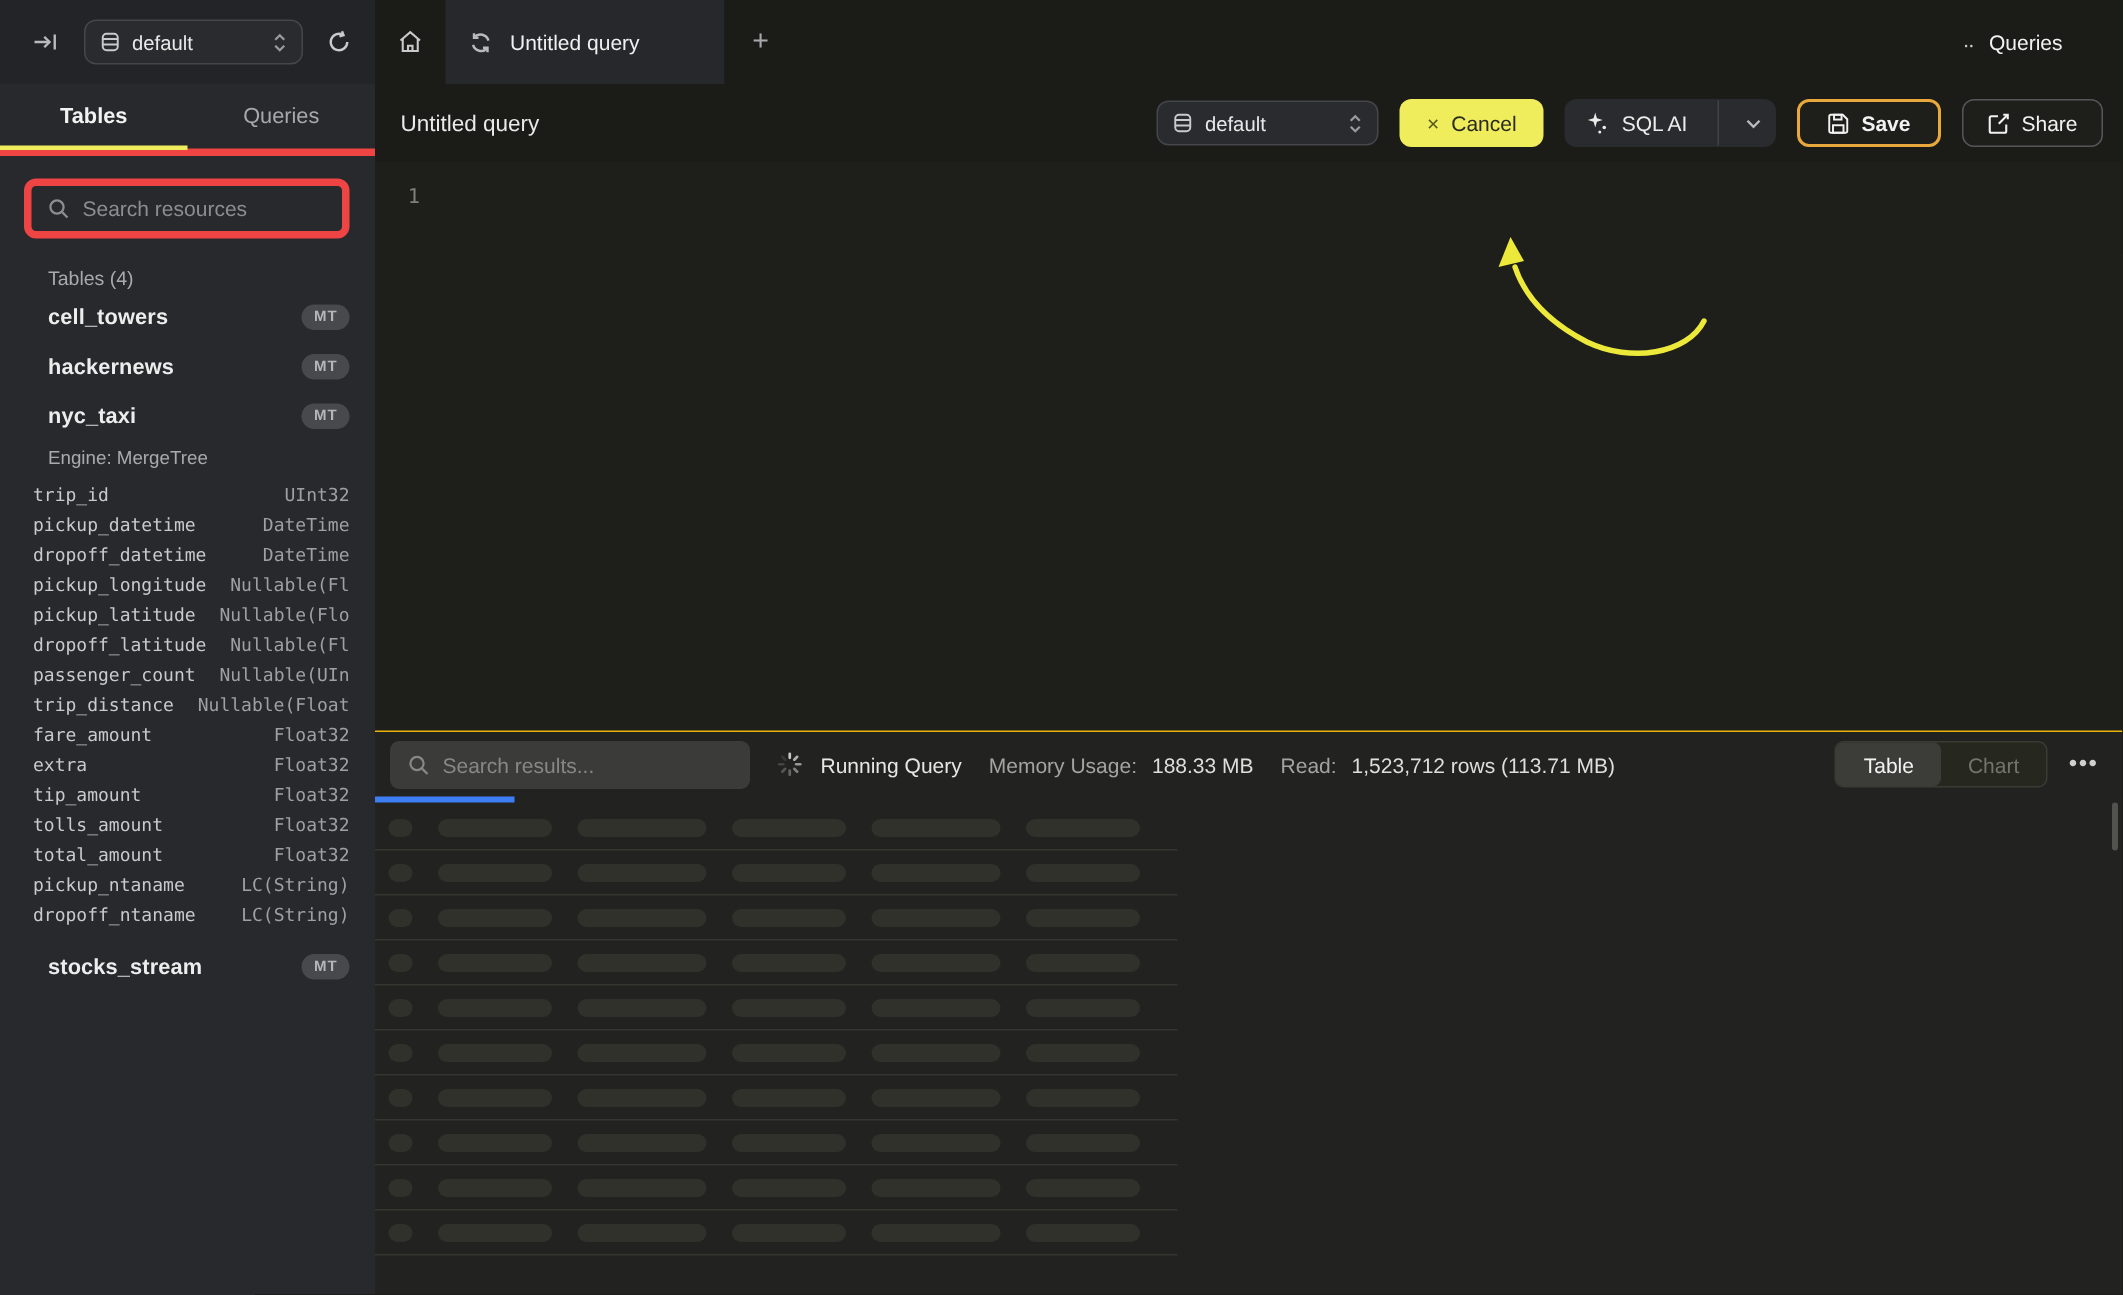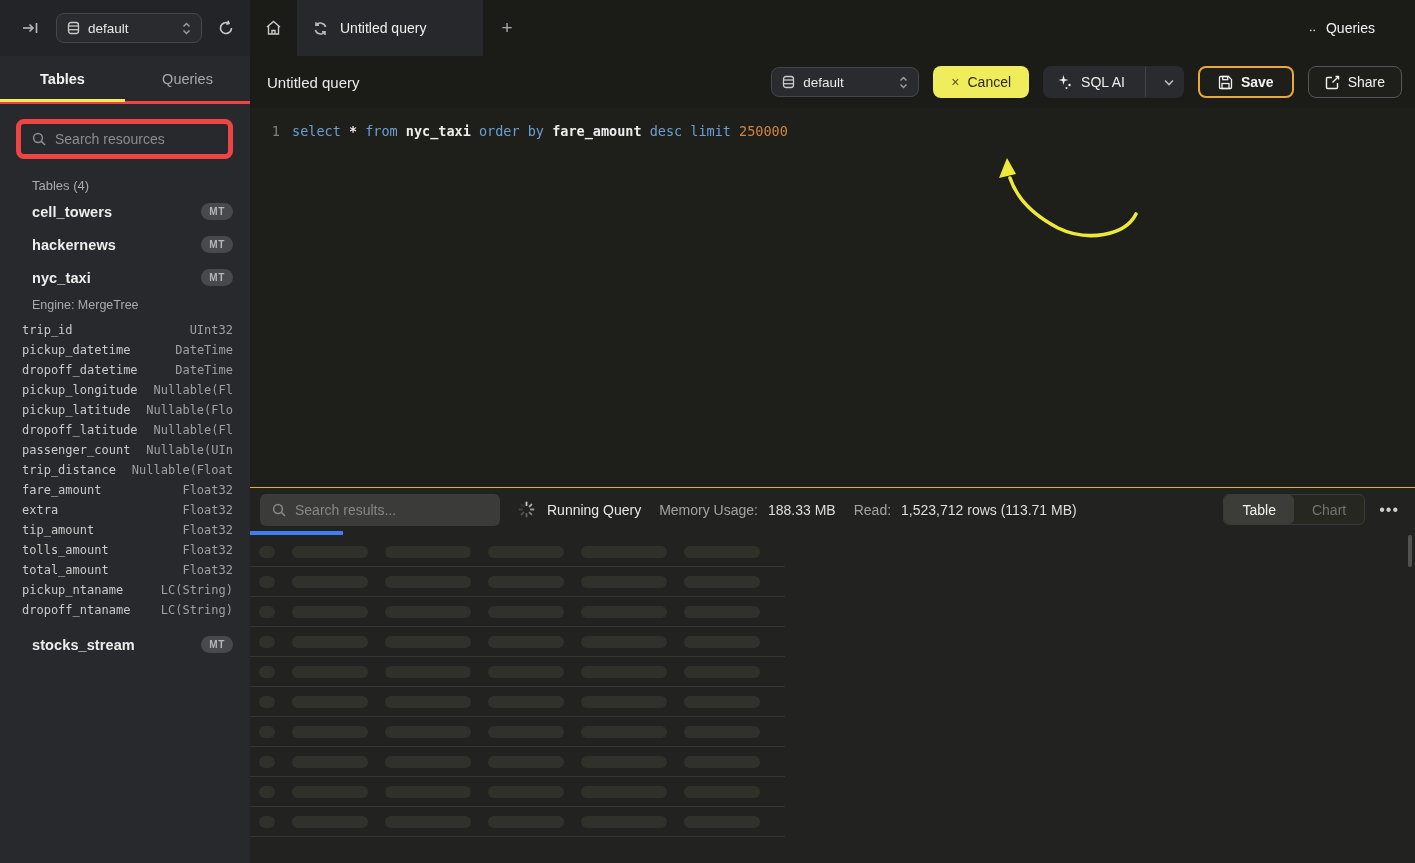--- a/index.html
+++ b/index.html
@@ -17,21 +17,21 @@
   .topbar-tabs { display:flex; align-items:stretch; }
   .home-tab { width:47px; display:flex; align-items:center; justify-content:center; background:#1B1C18; border:none; color:#C9CACB; cursor:pointer; }
   .query-tab { width:186px; display:flex; align-items:center; gap:12px; padding:0 16px; background:#27282B; border:none; color:#F0F0F0; font-size:14px; cursor:pointer; }
   .plus-tab { width:48px; display:flex; align-items:center; justify-content:center; background:#1B1C18; border:none; color:#A7A8AB; font-size:19px; cursor:pointer; }
   .topbar-spacer { flex:1; }
   .queries-btn { background:none; border:none; color:#F2F2F2; font-size:14px; display:flex; align-items:center; gap:9px; margin-right:40px; cursor:pointer; }
   .dots { color:#C9CACB; font-size:13px; letter-spacing:1px; transform:translateY(-2px); }
 
   
   .sidebar { position:absolute; top:56px; left:0; width:250px; bottom:0; background:#28292C; overflow:hidden; }
-  .side-tabs { height:48px; display:flex; border-bottom:3px solid #ef4444; }
+  .side-tabs { height:48px; display:flex; border-bottom:5px solid #ef4444; }
   .side-tab { flex:1; background:none; border:none; color:#A7A8AB; font-size:14.5px; cursor:pointer; position:relative; }
   .side-tab.active { color:#F2F2F2; font-weight:700; }
   .side-tab.active::after { content:""; position:absolute; left:0; right:0; bottom:-1px; height:3px; background:var(--brand-yellow,#F0ED5C); }
   .new-table-btn { display:flex; align-items:center; justify-content:center; gap:9px; margin:19px 17px 0 16px; height:32px; width:217px;
     background:var(--brand-yellow,#F0ED5C); color:#1E1F16; border:none; border-radius:6px; font-size:14.5px; cursor:pointer; }
   .side-search { display:flex; align-items:center; gap:9px; margin:15px 17px 0 16px; height:34px; border:5px solid #ef4444; border-radius:8px; padding:15px 11px; }
   .side-search input { background:transparent; border:none; outline:none; color:#D5D5D5; font-size:14px; width:100%; font-family:"Liberation Sans",sans-serif; }
   .side-search input::placeholder { color:#8C8D90; }
   .section-label { margin:19px 0 2px 32px; font-size:13px; color:#A9AAAD; }
   .table-row { height:33px; display:flex; align-items:center; padding:0 17px 0 32px; cursor:pointer; }
@@ -330,21 +330,20 @@
             <path d="M7 2.5 H2.5 A1 1 0 0 0 1.5 3.5 V12.5 A1 1 0 0 0 2.5 13.5 H11.5 A1 1 0 0 0 12.5 12.5 V8"></path>
           </svg>
         </span>
         <span>Share</span>
       </button>
     </div>
 
     <div class="editor">
       <div class="code-line">
         <div class="gutter">1</div>
-        <div class="code" id="sql-code"><span class="tok-keyword">select </span><span class="tok-ident">* </span><span class="tok-keyword">from </span><span class="tok-ident">nyc_taxi </span><span class="tok-keyword">order by </span><span class="tok-ident">fare_amount </span><span class="tok-keyword">desc limit </span><span class="tok-number">250000</span></div>
       </div>
       <svg class="arrow-svg" width="160" height="95" viewBox="0 0 160 95">
         <path d="M141 62 C 130 84, 92 90, 63 76 C 38 63, 22 47, 15 26" fill="none" stroke="#EDE93B" stroke-width="3.6" stroke-linecap="round"></path>
         <polygon points="12,6 4,26 21,22" fill="#EDE93B"></polygon>
       </svg>
     </div>
 
     <section class="results">
       <div class="results-bar">
         <div class="res-search">

